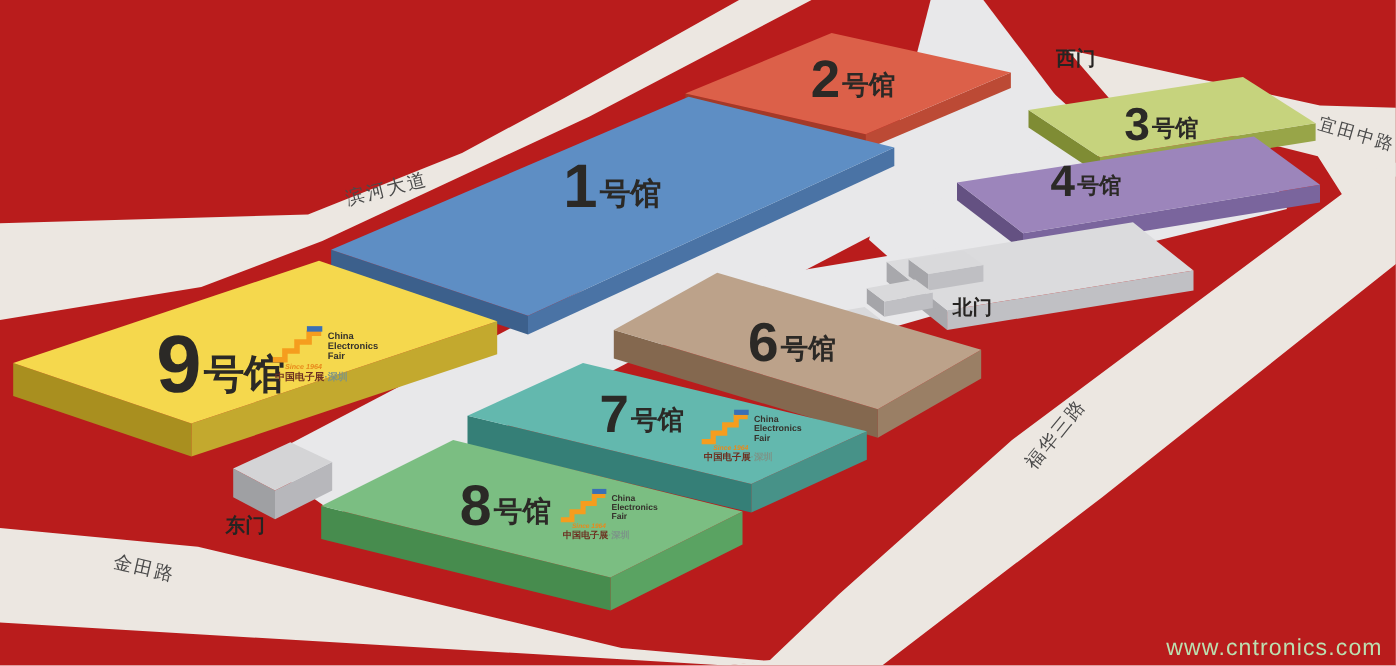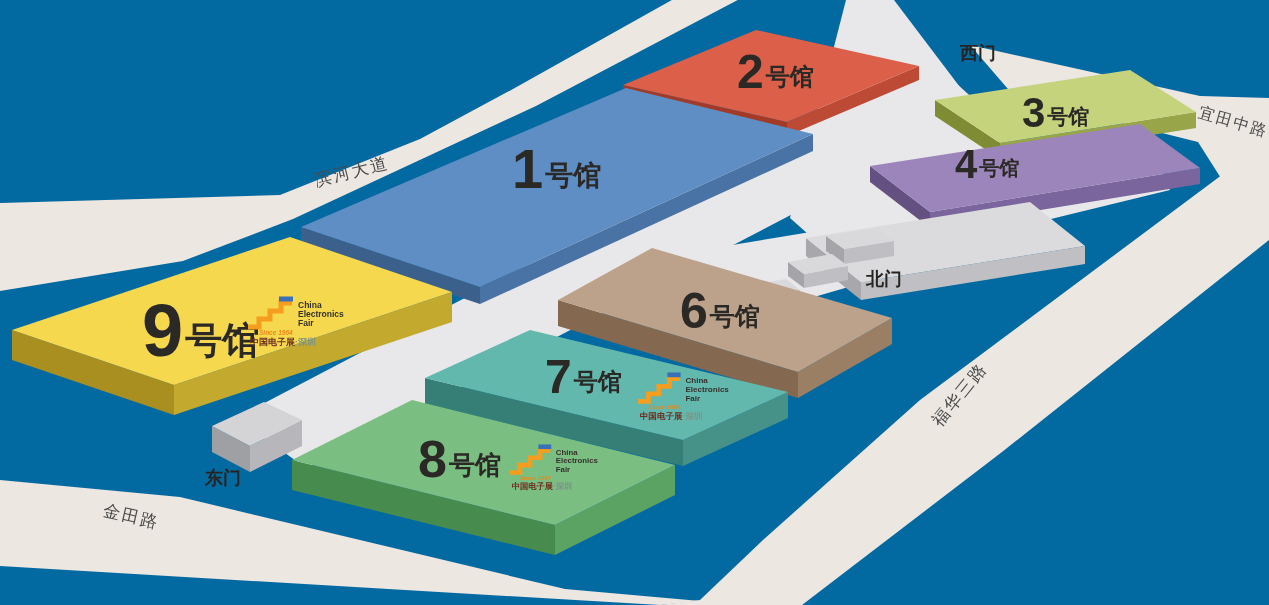--- a/index.html
+++ b/index.html
@@ -1,16 +1,16 @@
 <!DOCTYPE html>
 <html><head>
 <meta charset="utf-8">
 <style>
   html,body{margin:0;padding:0;background:#ffffff;}
-  #stage{position:relative;width:1269px;height:605px;background:#0369a1;overflow:hidden;
+  #stage{position:relative;width:1269px;height:605px;background:#b91c1c;overflow:hidden;
          font-family:"Liberation Sans",sans-serif;}
   #map-canvas{position:absolute;left:0;top:0;}
   #watermark{position:absolute;right:12px;bottom:4px;font-size:21px;letter-spacing:1px;
              color:#BCDFB0;font-family:"Liberation Sans",sans-serif;}
   text{font-family:"Liberation Sans",sans-serif;}
 </style>
 </head>
 <body>
 
 <div id="stage">
@@ -124,13 +124,14 @@
         <text x="4" y="49" font-size="9" font-weight="700" fill="#6D3021">中国电子展<tspan fill="#7C9488">·深圳</tspan></text>
       </g>
       <text transform="translate(353,177) rotate(-14)" font-size="17" fill="#4A4A4A" text-anchor="middle" letter-spacing="2">滨河大道</text>
       <text transform="translate(1232,127) rotate(16)" font-size="16" fill="#4A4A4A" text-anchor="middle" letter-spacing="2">宜田中路</text>
       <text transform="translate(964,398) rotate(-51)" font-size="17" fill="#4A4A4A" text-anchor="middle" letter-spacing="2">福华三路</text>
       <text transform="translate(130,522) rotate(13)" font-size="17" fill="#4A4A4A" text-anchor="middle" letter-spacing="2">金田路</text>
       <text x="978" y="59" font-size="18" font-weight="900" fill="#262422" text-anchor="middle">西门</text>
       <text x="884" y="285" font-size="18" font-weight="900" fill="#262422" text-anchor="middle">北门</text>
       <text x="223" y="484" font-size="18" font-weight="900" fill="#262422" text-anchor="middle">东门</text>
     </svg>
+  <div id="watermark" style="color: rgb(188, 223, 176);">www.cntronics.com</div>
 </div>
 
 </body></html>

